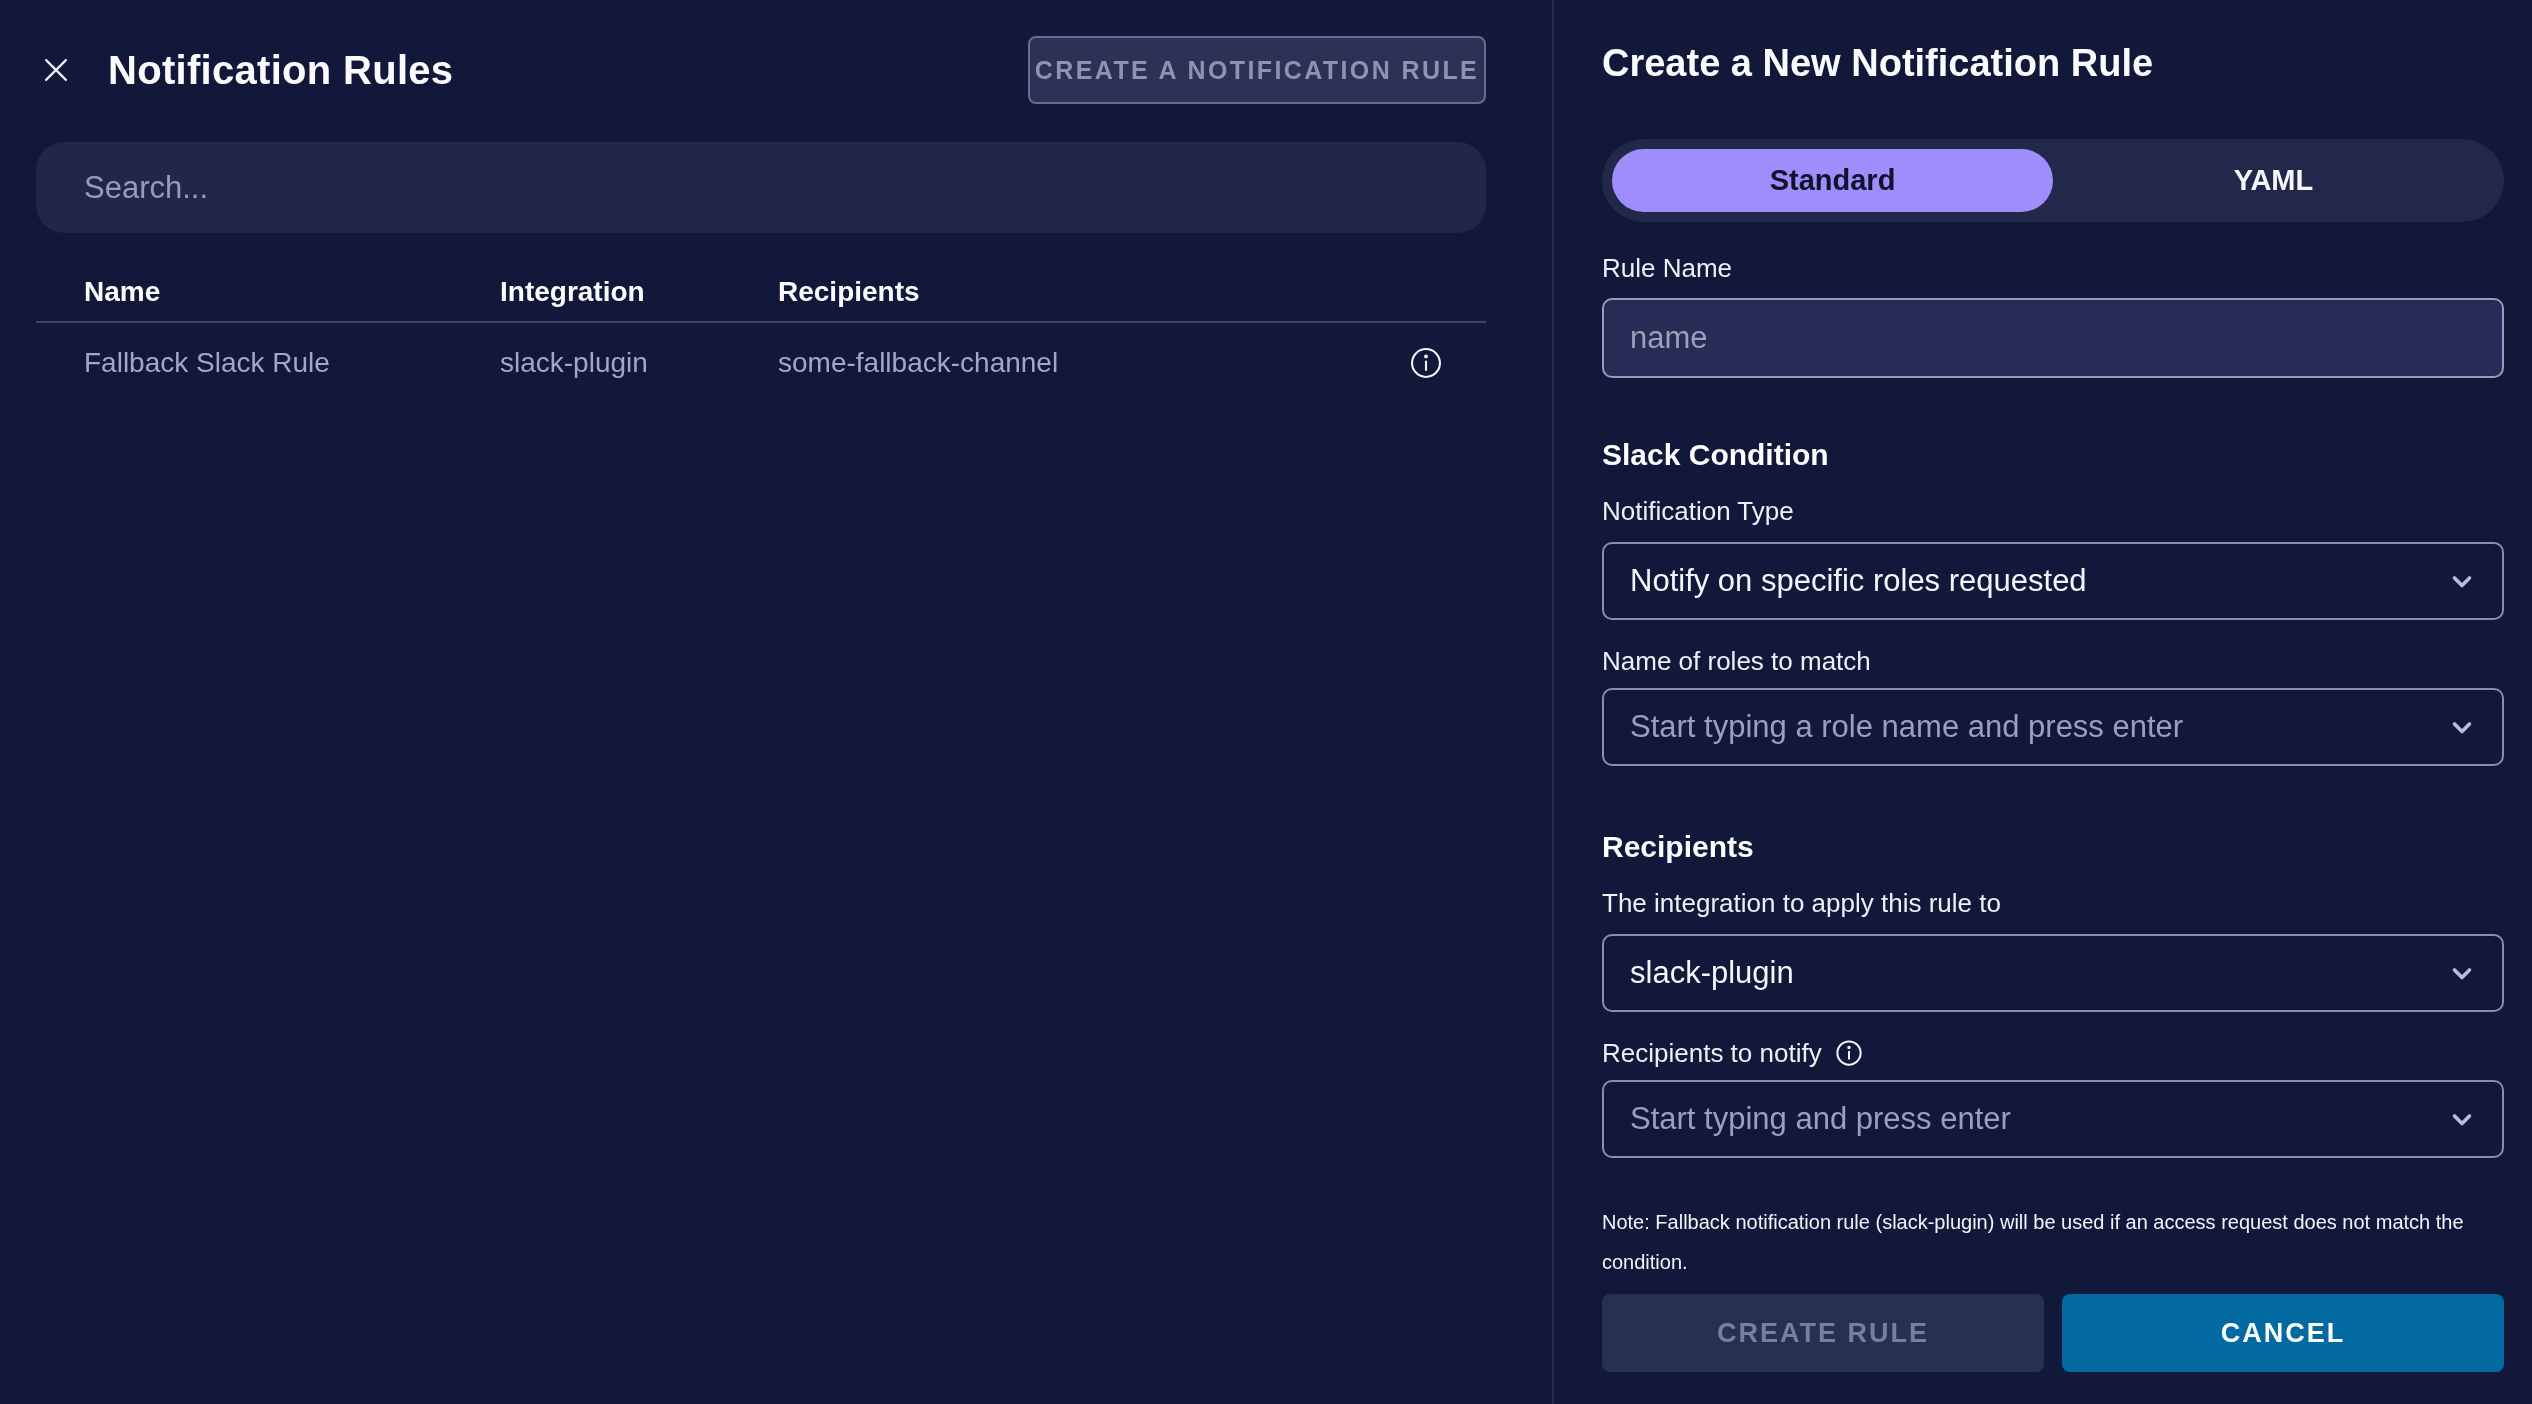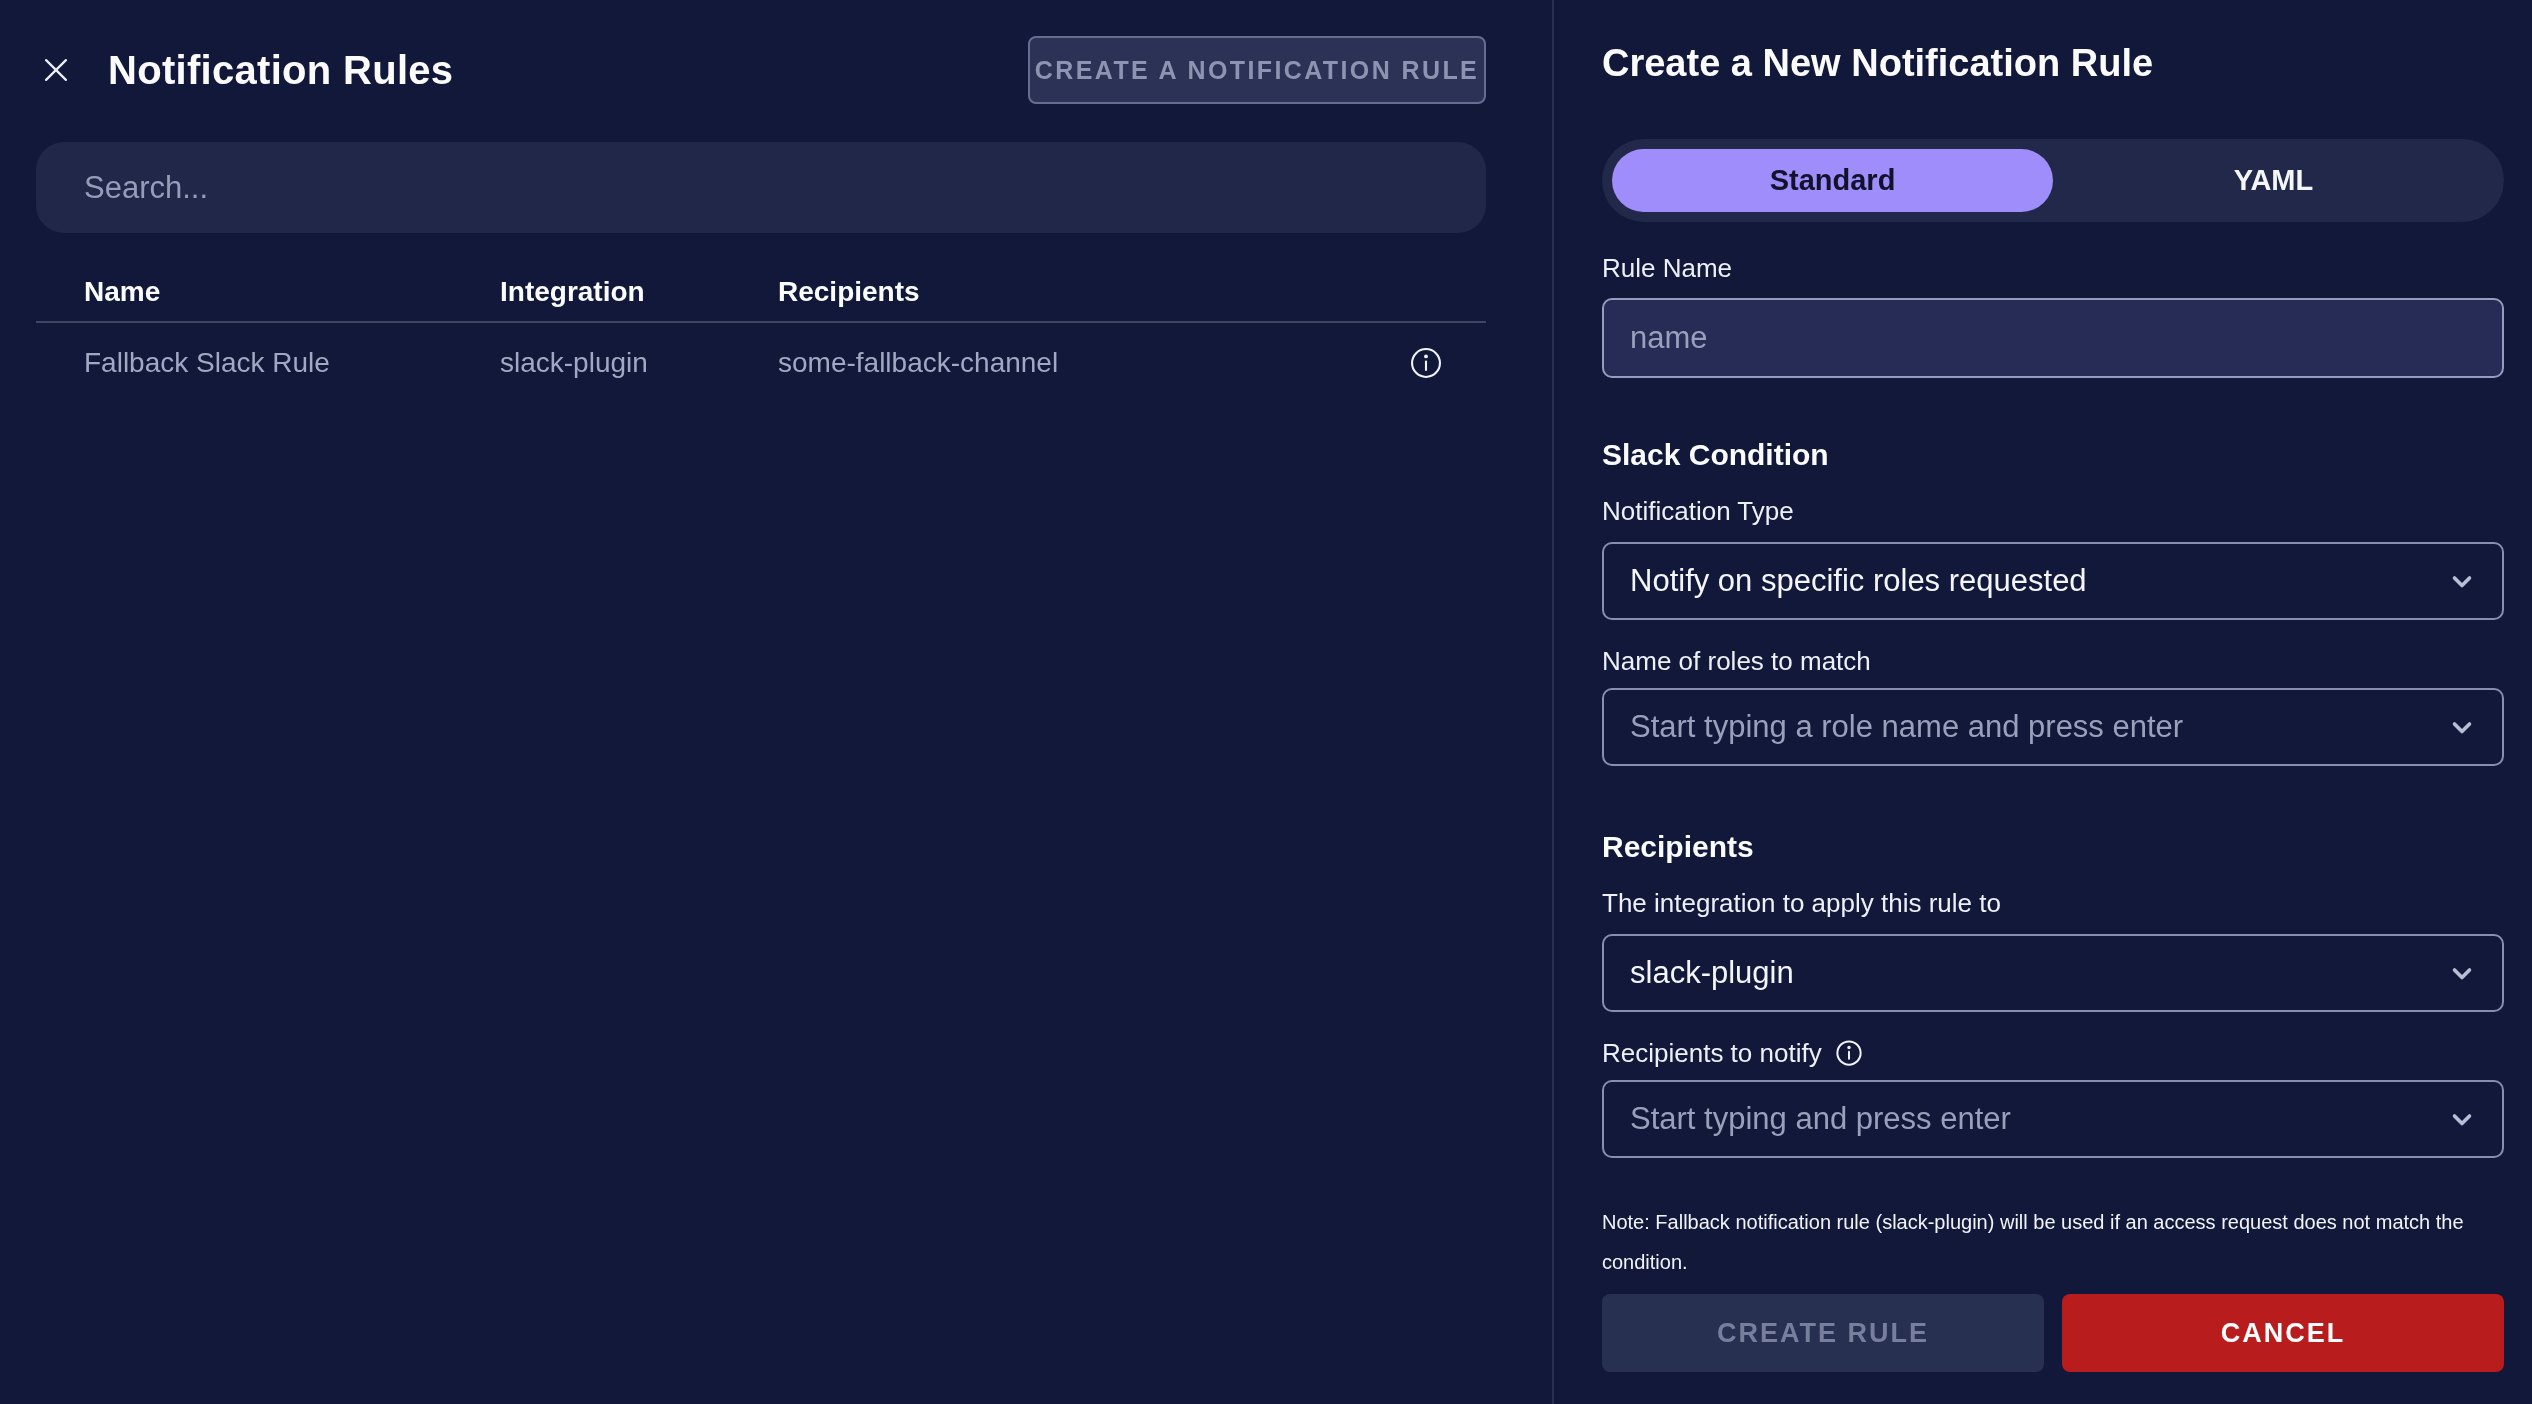--- a/index.html
+++ b/index.html
@@ -134,21 +134,21 @@
     font-size: 20px; line-height: 40px; color: #f2f4f9;
   }
   .actions { margin-top: 12px; display: flex; gap: 18px; }
   .btn {
     flex: 1; height: 78px;
     border: none; border-radius: 8px;
     font-family: inherit; font-size: 27px; font-weight: 700; letter-spacing: 2px;
     cursor: pointer;
   }
   .btn-create { background: #283051; color: #787f9d; cursor: default; }
-  .btn-cancel { background: #b91c1c; color: #fdfdfe; }
+  .btn-cancel { background: #0369a1; color: #fdfdfe; }
 
   .icon { display: inline-flex; }
 </style>
 </head>
 <body>
 
 <div class="app">
 
   <section class="left-panel">
     <div class="panel-header">

